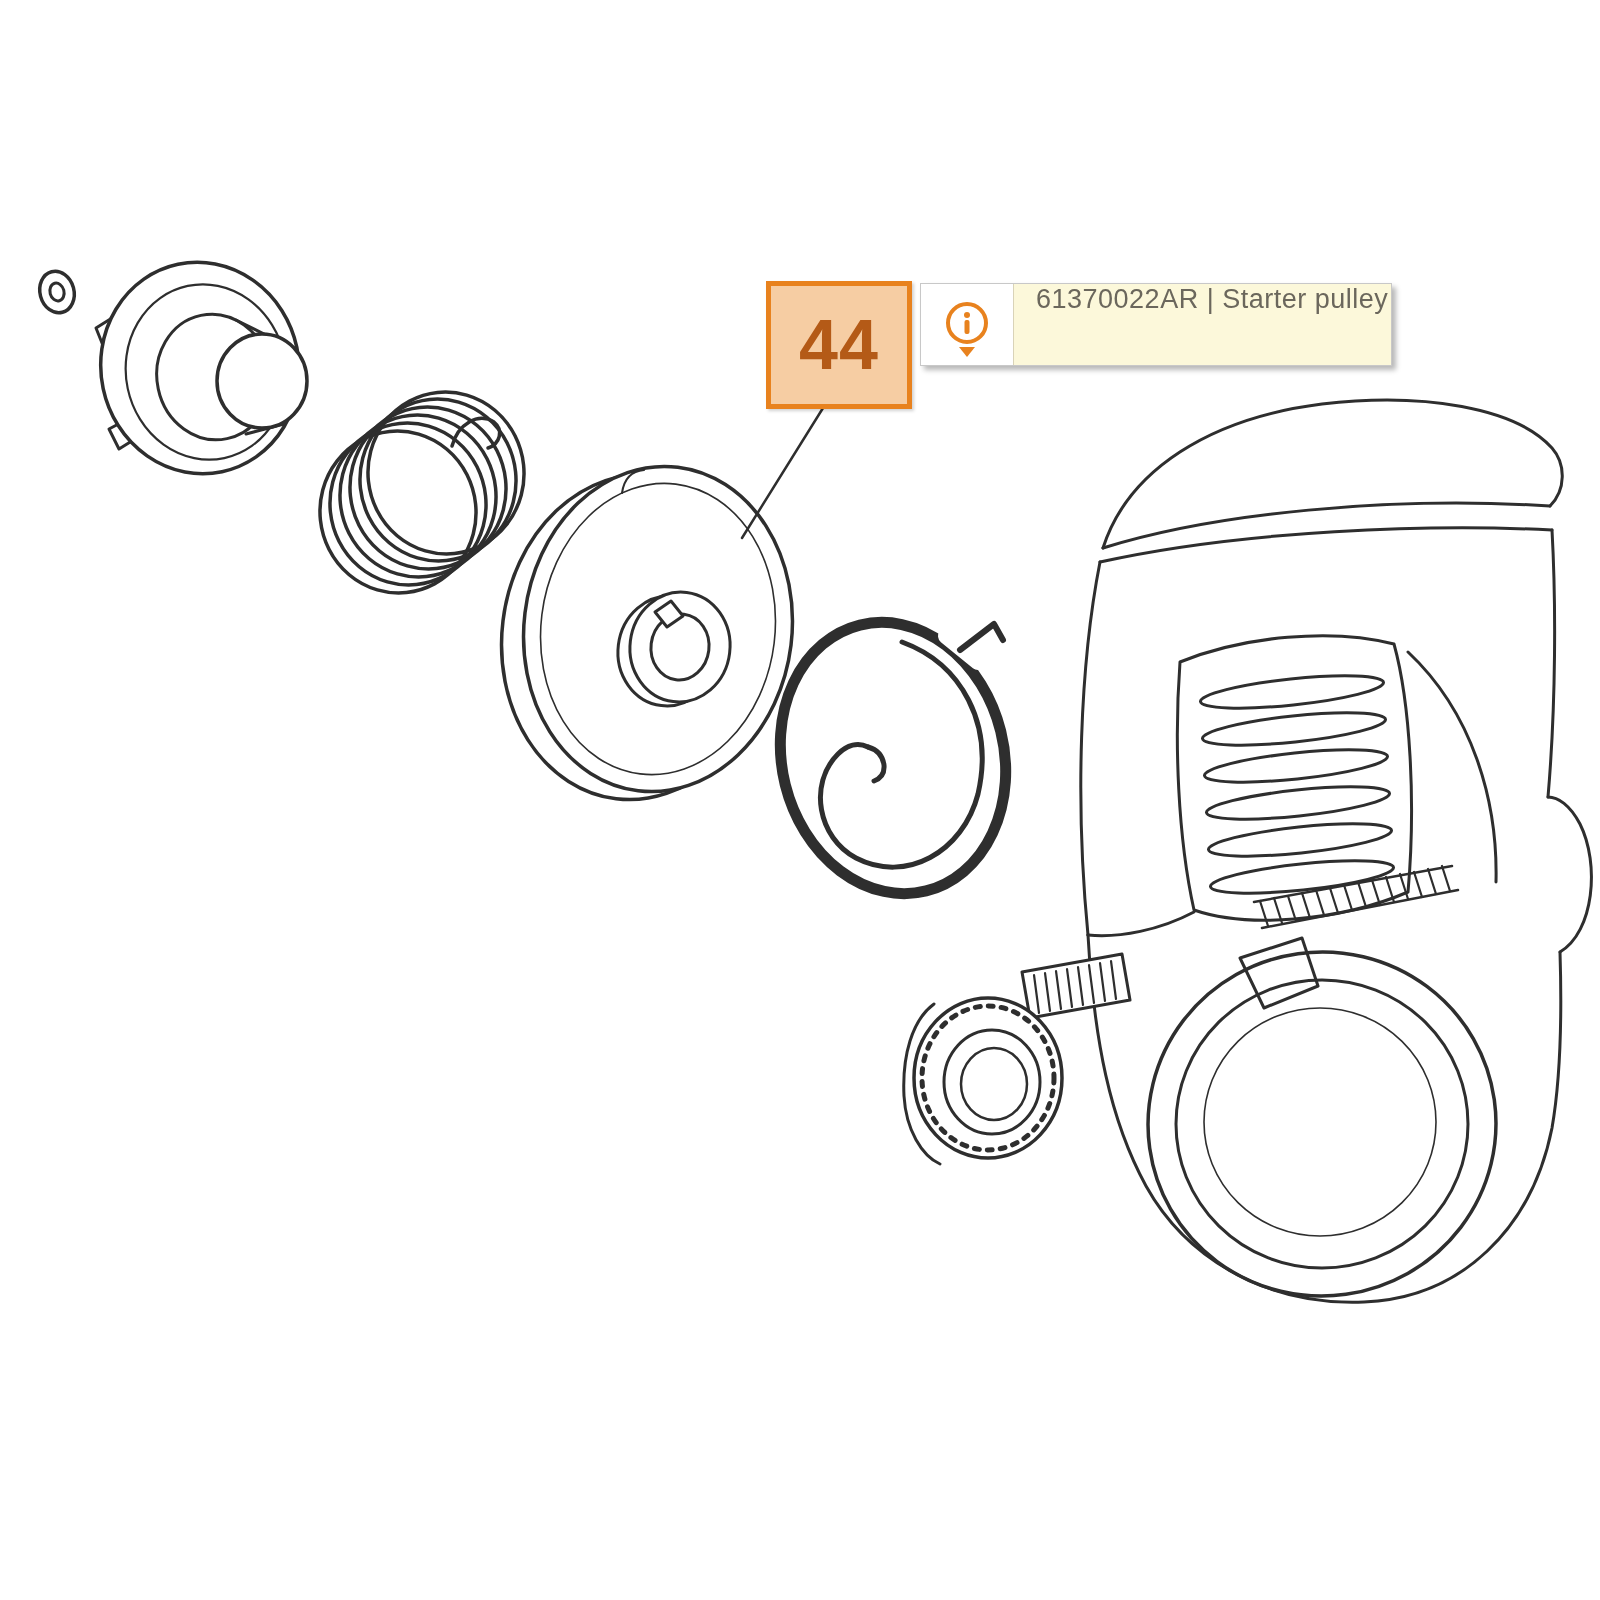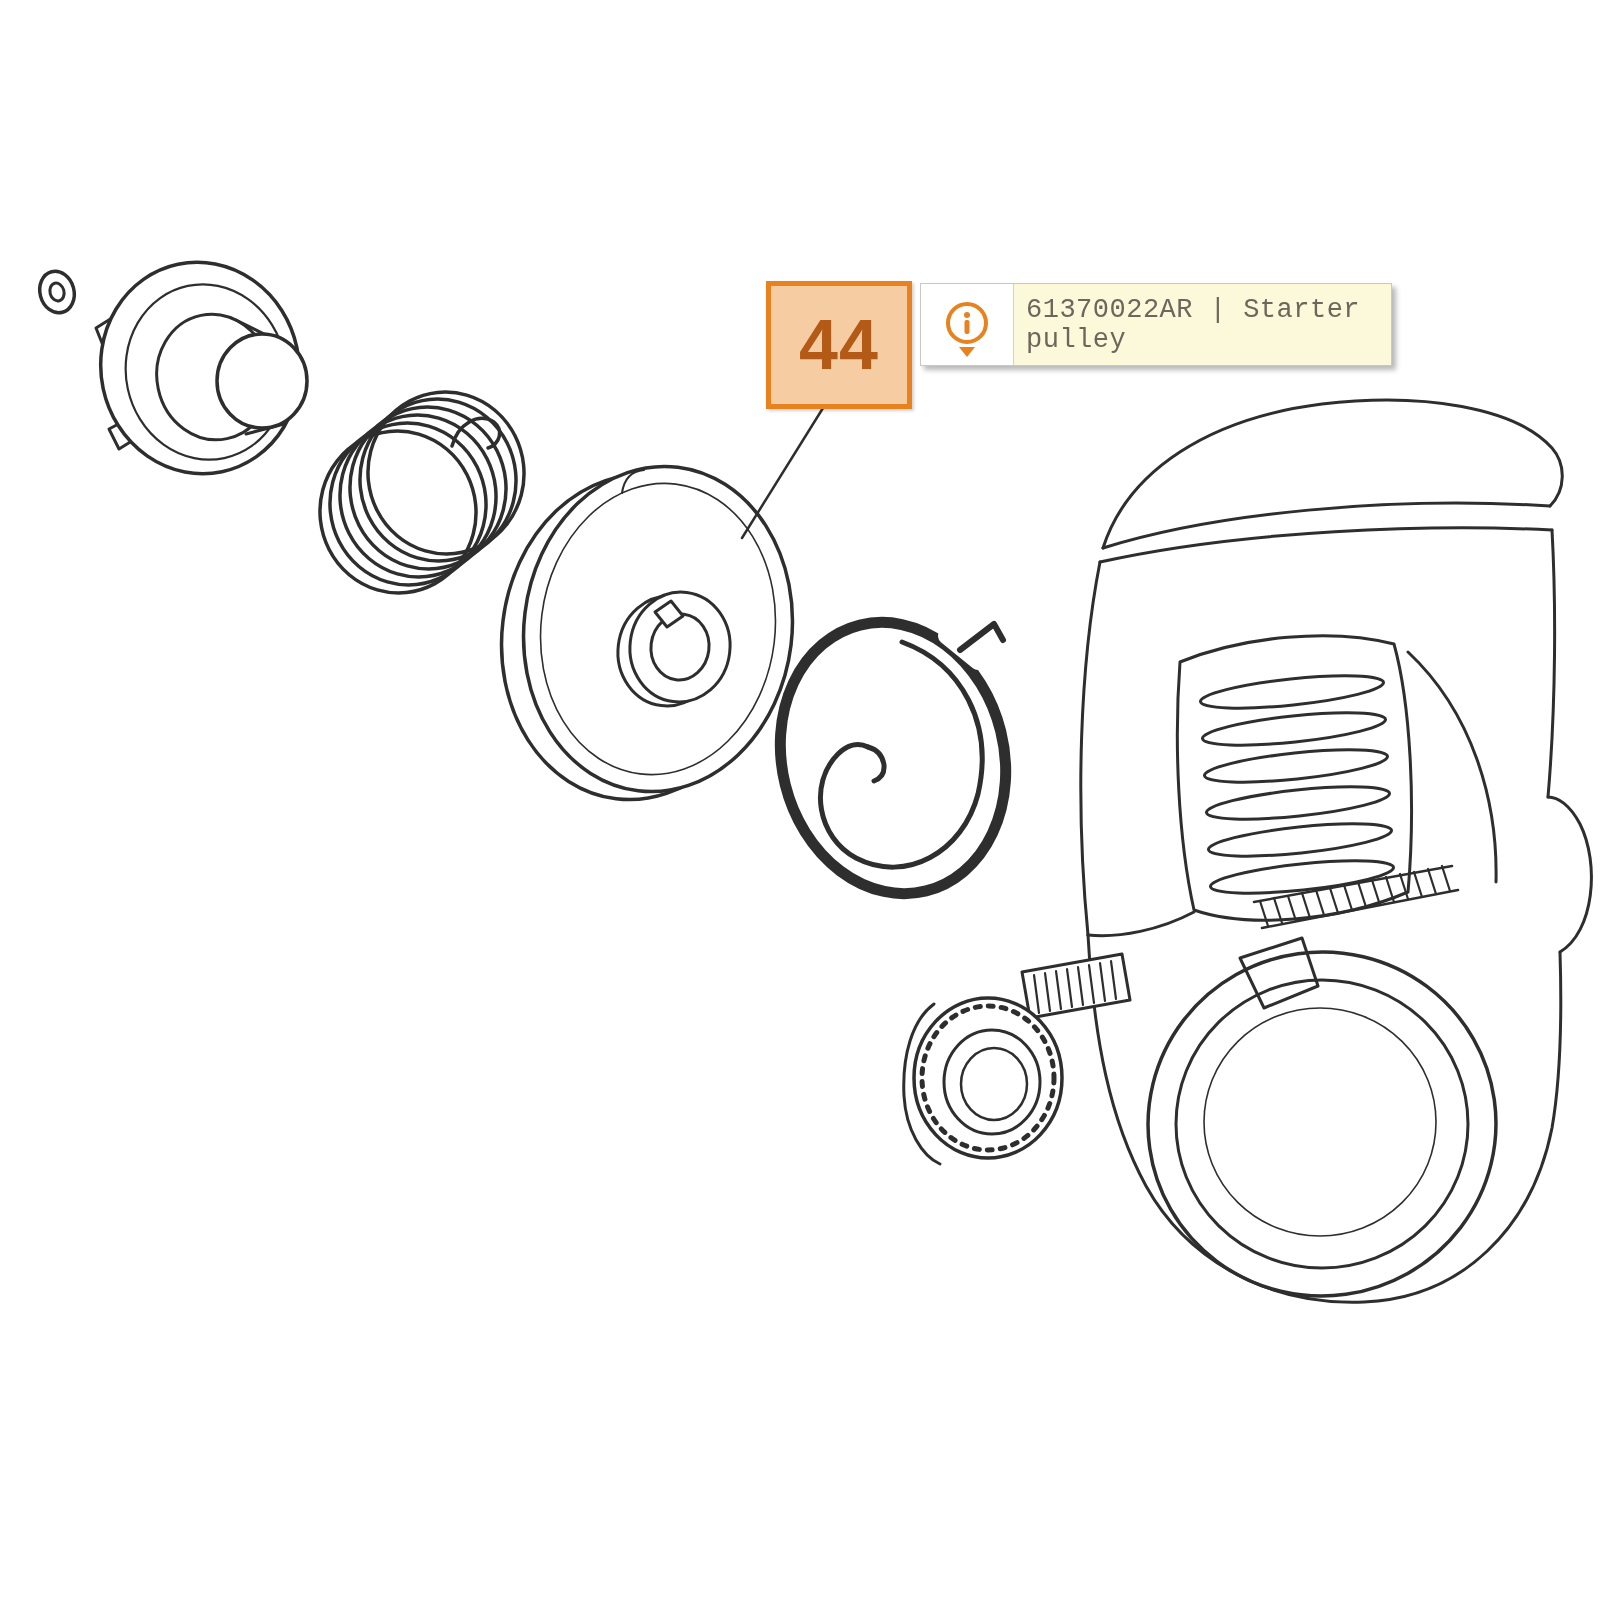--- a/index.html
+++ b/index.html
@@ -48,21 +48,21 @@
   }
   .tooltip-pointer{
     position:absolute;left:50%;bottom:8px;transform:translateX(-50%);
     width:0;height:0;
     border-left:8px solid transparent;border-right:8px solid transparent;
     border-top:10px solid var(--accent-orange);
   }
   .tooltip-divider{width:1px;background:#d9d3b8;}
   .tooltip-text-wrap{
     flex:1;background:var(--tooltip-bg);
-    display:flex;align-items:center;padding-left:12px;font-family:Liberation Mono, monospace;
+    display:flex;align-items:flex-start;padding-left:22px;
   }
   .tooltip-text-wrap span{
     font-size:27px;color:var(--tooltip-text);letter-spacing:0.5px;
   }
 </style>
 </head>
 <body>
 
 <div class="stage">
 

